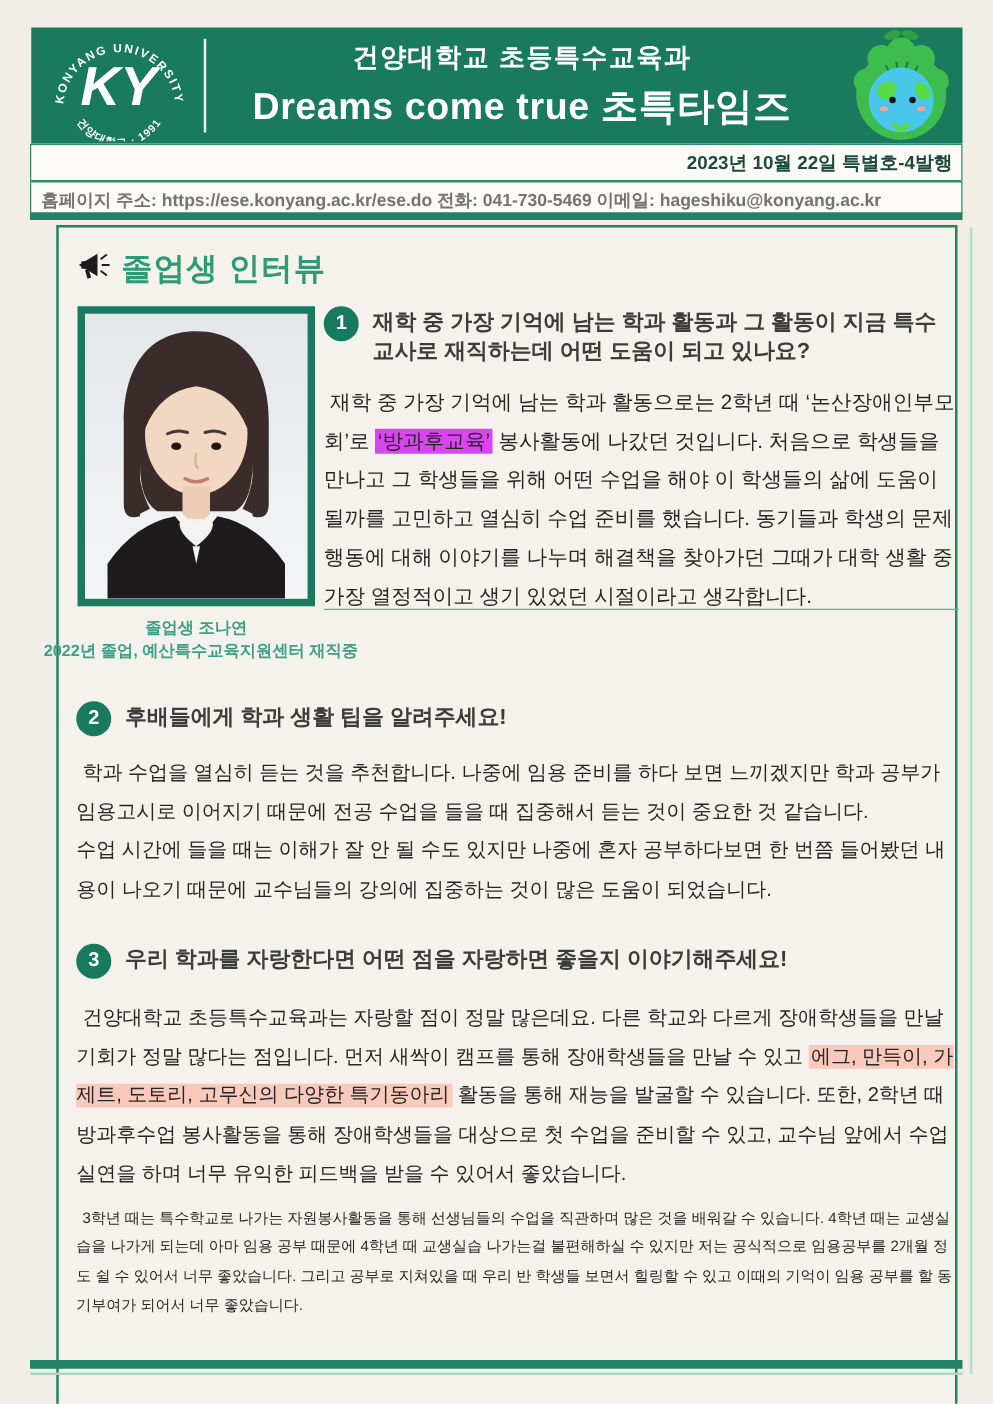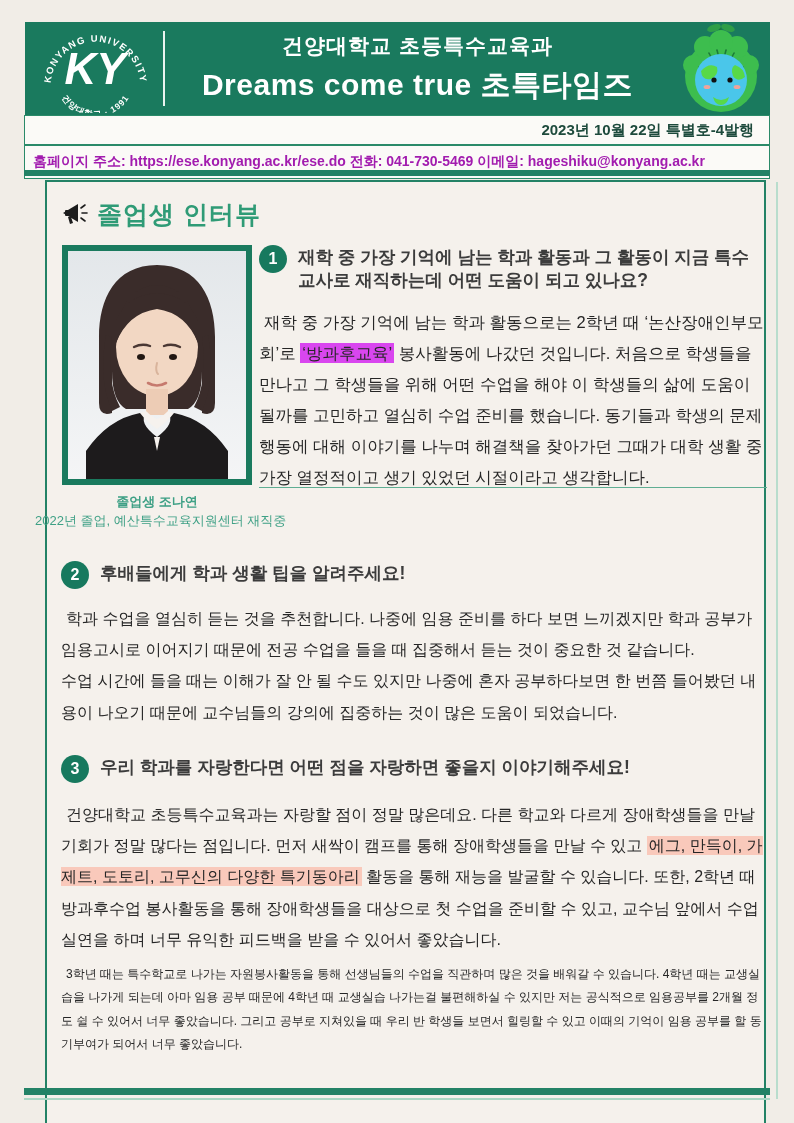--- a/index.html
+++ b/index.html
@@ -29,25 +29,25 @@
   .mascot-wrap{position:absolute;right:0px;top:1px;width:97px;height:91px;}
 
   
   .info-rows{
     position:absolute;left:24px;top:115px;width:746px;
     background:#fbfaf7;border:1px solid #2a8a69;box-sizing:border-box;
   }
   .date-row{
     height:28px;border-bottom:2px solid #2a8a69;
     display:flex;align-items:center;justify-content:flex-end;
-    padding-right:15px;color:#1d4a3c;font-size:15px;font-weight:700;
+    padding-right:7px;color:#1d4a3c;font-size:15px;font-weight:700;
   }
   .contact-row{
-    height:32px;display:flex;align-items:center;
-    padding-left:8px;color:#a21caf;font-size:14px;font-weight:700;white-space:nowrap;
+    height:24px;display:flex;align-items:flex-end;
+    padding-left:8px;color:#737373;font-size:14px;font-weight:700;white-space:nowrap;
   }
   .green-bar-top{position:absolute;left:24px;top:170px;width:746px;height:6px;background:#238266;}
 
   
   .content-box{
     position:absolute;left:45px;top:180px;width:721px;height:1029px;
     border:2px solid #238266;background:#f5f1ec;box-sizing:border-box;
   }
   .right-offset-line{position:absolute;left:776px;top:182px;width:2px;height:917px;background:#b9ddcd;}
   .green-bar-bottom{position:absolute;left:24px;top:1088px;width:746px;height:7px;background:#238266;}
@@ -59,21 +59,21 @@
   }
   .section-title{font-size:25px;font-weight:800;color:#2f9b76;letter-spacing:1px;}
 
   
   .photo-col{position:absolute;left:-12px;top:63px;width:244px;text-align:center;}
   .photo-frame{
     width:178px;height:228px;border:6px solid #1a7a5e;
     background:#e9ecee;margin:0 auto;overflow:hidden;
   }
   .cap1{margin-top:8px;font-size:13px;color:#3ea085;font-weight:700;}
-  .cap2{font-size:13px;color:#3ea085;font-weight:400;margin-top:1px;white-space:nowrap;}
+  .cap2{font-size:13px;color:#3ea085;font-weight:700;margin-top:1px;white-space:nowrap;}
 
   
   .q-row{display:flex;gap:11px;align-items:flex-start;}
   .q-num{
     width:28px;height:28px;border-radius:50%;background:#17795e;flex:none;
     color:#fff;font-weight:800;font-size:16px;
     display:flex;align-items:center;justify-content:center;margin-top:1px;
   }
   .q-text{font-size:17.5px;line-height:1.3;color:#3c3c3c;font-weight:600;padding-top:2px;}
 

